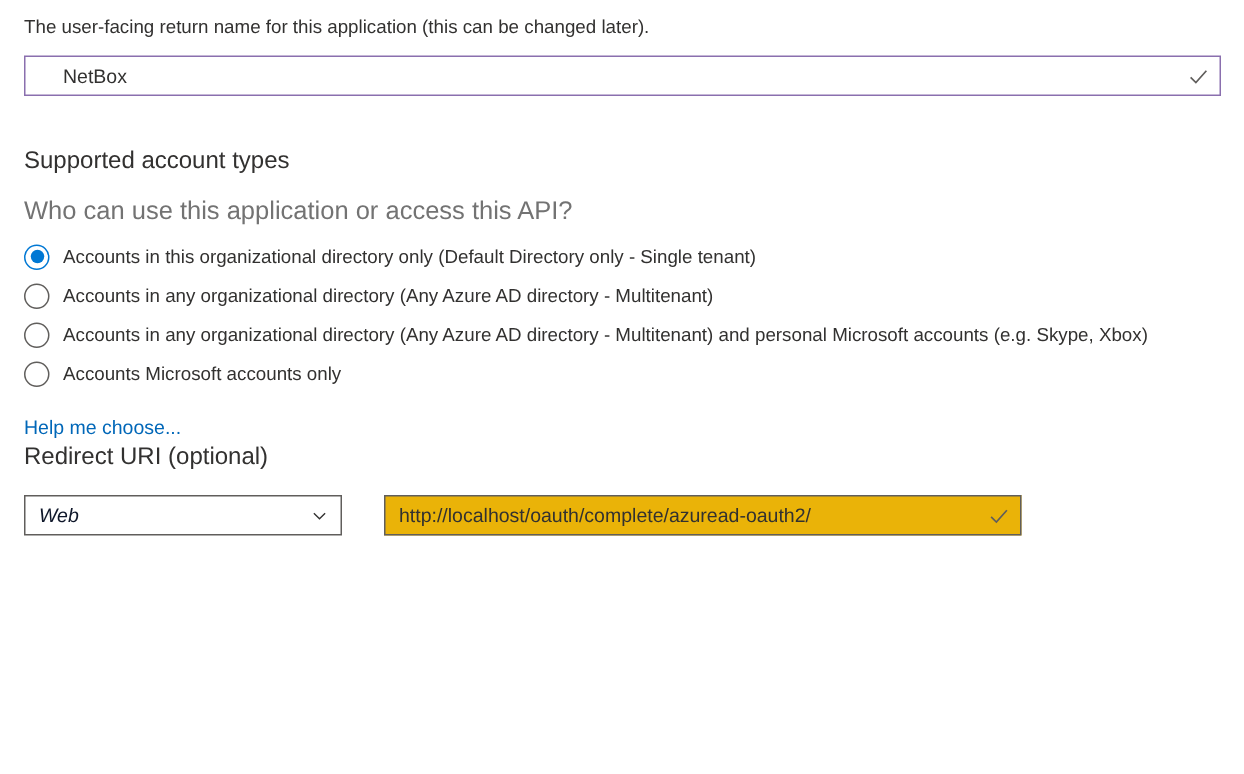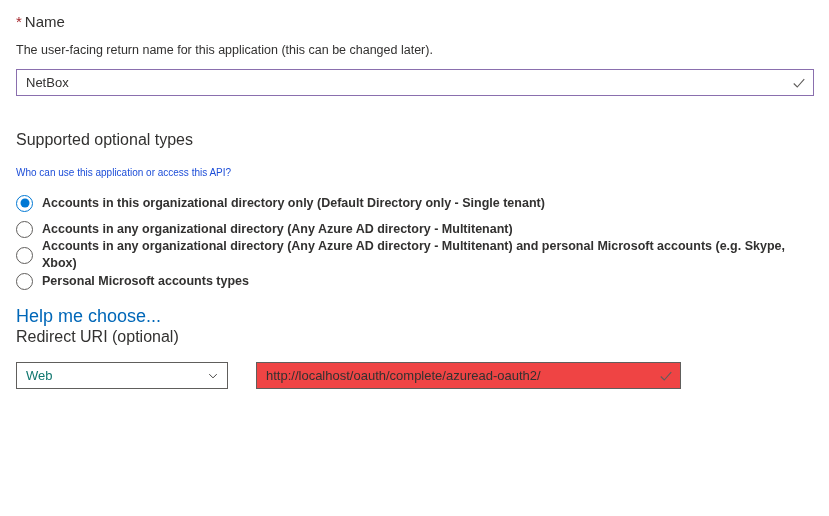--- a/index.html
+++ b/index.html
@@ -42,20 +42,21 @@
   .text-input-wrap {
     position: relative;
     margin-top: 10px;
     width: 798px;
     height: 27px;
     border: 1px solid #8a6fae;
     background: #ffffff;
     box-sizing: border-box;
     display: flex;
     align-items: center;
+    padding-left: 16px;
   }
   .text-input-wrap input {
     border: 0;
     outline: none;
     font-family: "Liberation Sans", sans-serif;
     font-size: 13px;
     color: #323130;
     background: transparent;
     padding: 0 26px 0 9px;
     width: 100%;
@@ -78,22 +79,22 @@
     font-size: 16px;
     font-weight: 400;
     color: #323130;
     margin: 0;
     line-height: 22px;
   }
   .sec-supported { margin-top: 33px; }
   .sec-redirect  { }
 
   .section-sub {
-    font-size: 10px;
-    color: #1d4ed8;
+    font-size: 17px;
+    color: #737373;
     line-height: 17px;
     margin-top: 13px;
   }
 
   
   .radio-list {
     margin-top: 9px;
   }
   .radio-row {
     display: flex;
@@ -124,27 +125,26 @@
     transform: translate(-50%, -50%);
     width: 9px;
     height: 9px;
     border-radius: 50%;
     background: #0078d4;
   }
   .radio-label {
     font-size: 12.5px;
     color: #323130;
     line-height: 17px;
-    font-weight: bold;
   }
 
   .link {
     display: inline-block;
     margin-top: 14px;
-    font-size: 18px;
+    font-size: 13px;
     color: #0067b8;
     text-decoration: none;
     cursor: pointer;
     line-height: 17px;
   }
 
   
   .redirect-row {
     display: flex;
     align-items: flex-start;
@@ -156,40 +156,41 @@
     height: 27px;
     border: 1px solid #605e5c;
     background: #ffffff;
     box-sizing: border-box;
     display: flex;
     align-items: center;
     cursor: pointer;
   }
   .select-value {
     font-size: 13px;
-    color: #0f766e;
+    color: #0f172a;
     padding-left: 9px;
+    font-style: italic;
   }
   .chevron {
     position: absolute;
     right: 8px;
     top: 50%;
     transform: translateY(-50%);
     width: 12px;
     height: 12px;
   }
   .chevron svg { display: block; }
 
   .uri-wrap {
     position: relative;
     margin-left: 28px;
     width: 425px;
     height: 27px;
     border: 1px solid #605e5c;
-    background: #ef4444;
+    background: #eab308;
     box-sizing: border-box;
     display: flex;
     align-items: center;
   }
   .uri-wrap input {
     border: 0;
     outline: none;
     font-family: "Liberation Sans", sans-serif;
     font-size: 13px;
     color: #323130;
@@ -199,56 +200,53 @@
     height: 100%;
     box-sizing: border-box;
   }
 </style>
 </head>
 <body>
 
 <div class="page">
 
   
-  <div class="field-label">
-    <span class="req-asterisk">*</span><span>Name</span>
-  </div>
 
   <div class="help-text">The user-facing return name for this application (this can be changed later).</div>
 
   <div class="text-input-wrap">
     <input type="text" value="NetBox" placeholder="" style="">
     <span class="check-icon">
       <svg viewBox="0 0 16 16" width="14" height="14" aria-hidden="true">
         <path d="M2 8.6 L6 12.6 L14 3.6" fill="none" stroke="#605e5c" stroke-width="1.3"></path>
       </svg>
     </span>
   </div>
 
   
-  <div class="section-title sec-supported">Supported optional types</div>
+  <div class="section-title sec-supported">Supported account types</div>
 
   <div class="section-sub">Who can use this application or access this API?</div>
 
   <div class="radio-list">
     <div class="radio-row selected">
       <span class="radio-outer"></span>
       <span class="radio-label">Accounts in this organizational directory only (Default Directory only - Single tenant)</span>
     </div>
     <div class="radio-row">
       <span class="radio-outer"></span>
       <span class="radio-label">Accounts in any organizational directory (Any Azure AD directory - Multitenant)</span>
     </div>
     <div class="radio-row">
       <span class="radio-outer"></span>
       <span class="radio-label">Accounts in any organizational directory (Any Azure AD directory - Multitenant) and personal Microsoft accounts (e.g. Skype, Xbox)</span>
     </div>
     <div class="radio-row">
       <span class="radio-outer"></span>
-      <span class="radio-label">Personal Microsoft accounts types</span>
+      <span class="radio-label">Accounts Microsoft accounts only</span>
     </div>
   </div>
 
   <a class="link">Help me choose...</a>
 
   
   <div class="section-title sec-redirect">Redirect URI (optional)</div>
 
 
   <div class="redirect-row">

